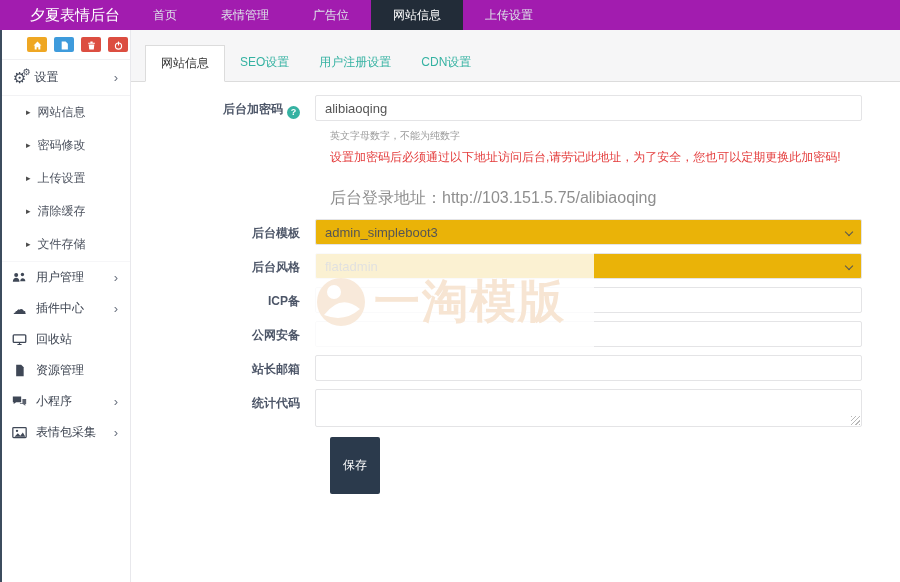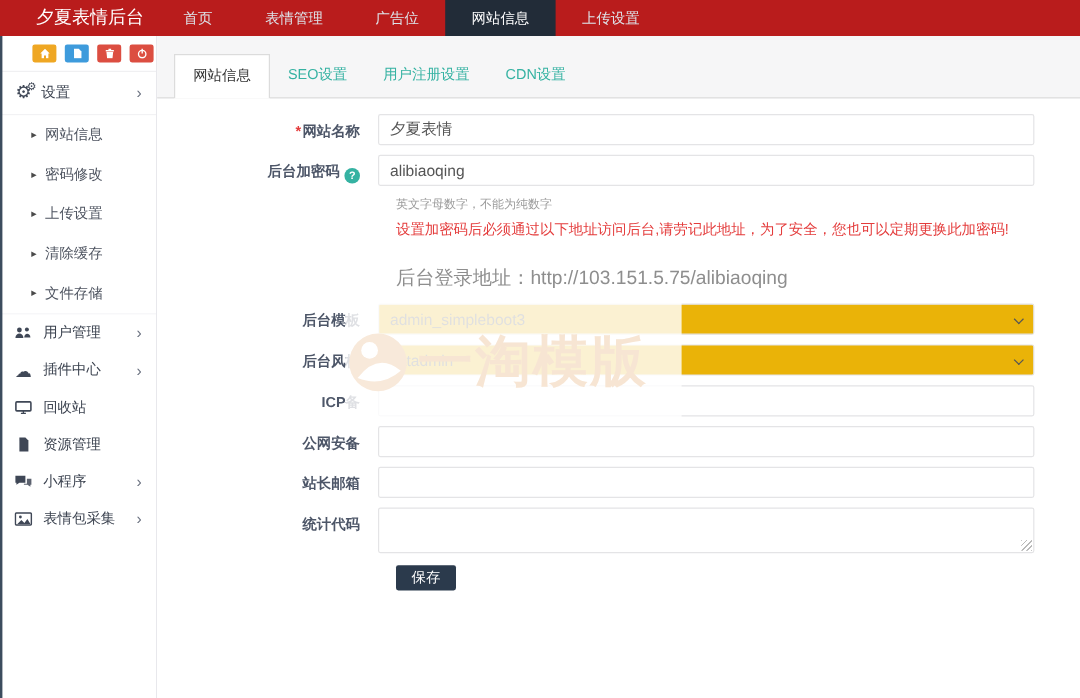--- a/index.html
+++ b/index.html
@@ -1,20 +1,20 @@
 <!DOCTYPE html>
 <html><head>
 <meta charset="utf-8">
 <style>
   * { margin:0; padding:0; box-sizing:border-box; }
   html,body { width:900px; height:582px; overflow:hidden;
     font-family:"Liberation Sans","DejaVu Sans",sans-serif; background:#fff; }
 
   
-  .navbar { height:30px; background:#b91c1c; display:flex; align-items:stretch; }
+  .navbar { height:30px; background:#a21caf; display:flex; align-items:stretch; }
   .brand { width:131px; color:#fff; font-size:15px; line-height:30px; padding-left:30px; white-space:nowrap; }
   .nav-items { display:flex; }
   .nav-item { color:#dde3e9; font-size:12px; line-height:30px; padding:0 22px; cursor:pointer; }
   .nav-item.active { background:#222c38; color:#fff; }
 
   
   .layout { display:flex; height:552px; position:relative; }
   .left-edge { position:absolute; left:0; top:0; bottom:0; width:2px; background:#3c4c5e; z-index:5; }
 
   
@@ -66,24 +66,24 @@
   .grip { position:absolute; right:2px; bottom:2px; width:9px; height:9px;
     background:repeating-linear-gradient(135deg,#b9b9b9 0 1px,transparent 1px 3px); cursor:nwse-resize; }
 
   .hint-block { padding-left:199px; margin:2px 0 10px 0; }
   .hint { font-size:10px; color:#9b9b9b; margin-bottom:6px; }
   .warn { font-size:12px; color:#e43c3c; margin-bottom:22px; }
   .url-line { font-size:16px; color:#8e8e8e; }
 
   .save-row { padding-left:199px; margin-top:10px; }
   .save-btn { background:#2b3a4c; color:#fff; font-size:12px; border:none; border-radius:2px;
-    padding:2px 13px; cursor:pointer; font-family:inherit; }
-
-  
-  .watermark { position:absolute; left:157px; top:221px; width:280px; height:102px;
+    padding:20px 13px; cursor:pointer; font-family:inherit; }
+
+  
+  .watermark { position:absolute; left:183px; top:221px; width:280px; height:102px;
     background:rgba(255,255,255,0.82); display:flex; align-items:center; z-index:4; pointer-events:none; }
   .wm-logo { width:54px; height:54px; margin-right:6px; flex:none; }
   .wm-text { font-size:46px; font-weight:bold; color:#f7e5d3; letter-spacing:2px; white-space:nowrap; }
 </style>
 </head>
 <body>
 
 <div class="navbar">
   <div class="brand">夕夏表情后台</div>
   <div class="nav-items">
@@ -218,26 +218,20 @@
   <div class="main">
     <div class="tab-strip">
       <div class="tab active">网站信息</div>
       <div class="tab">SEO设置</div>
       <div class="tab">用户注册设置</div>
       <div class="tab">CDN设置</div>
     </div>
 
     <div class="form">
 
-      <div class="form-row">
-        <div class="form-label"><span class="req">*</span><span>网站名称</span></div>
-        <div class="form-field">
-          <input class="inp" value="夕夏表情" style="">
-        </div>
-      </div>
 
       <div class="form-row">
         <div class="form-label"><span>后台加密码</span><span class="help-icon">?</span></div>
         <div class="form-field">
           <input class="inp" value="alibiaoqing" style="">
         </div>
       </div>
 
       <div class="hint-block">
         <div class="hint">英文字母数字，不能为纯数字</div>

